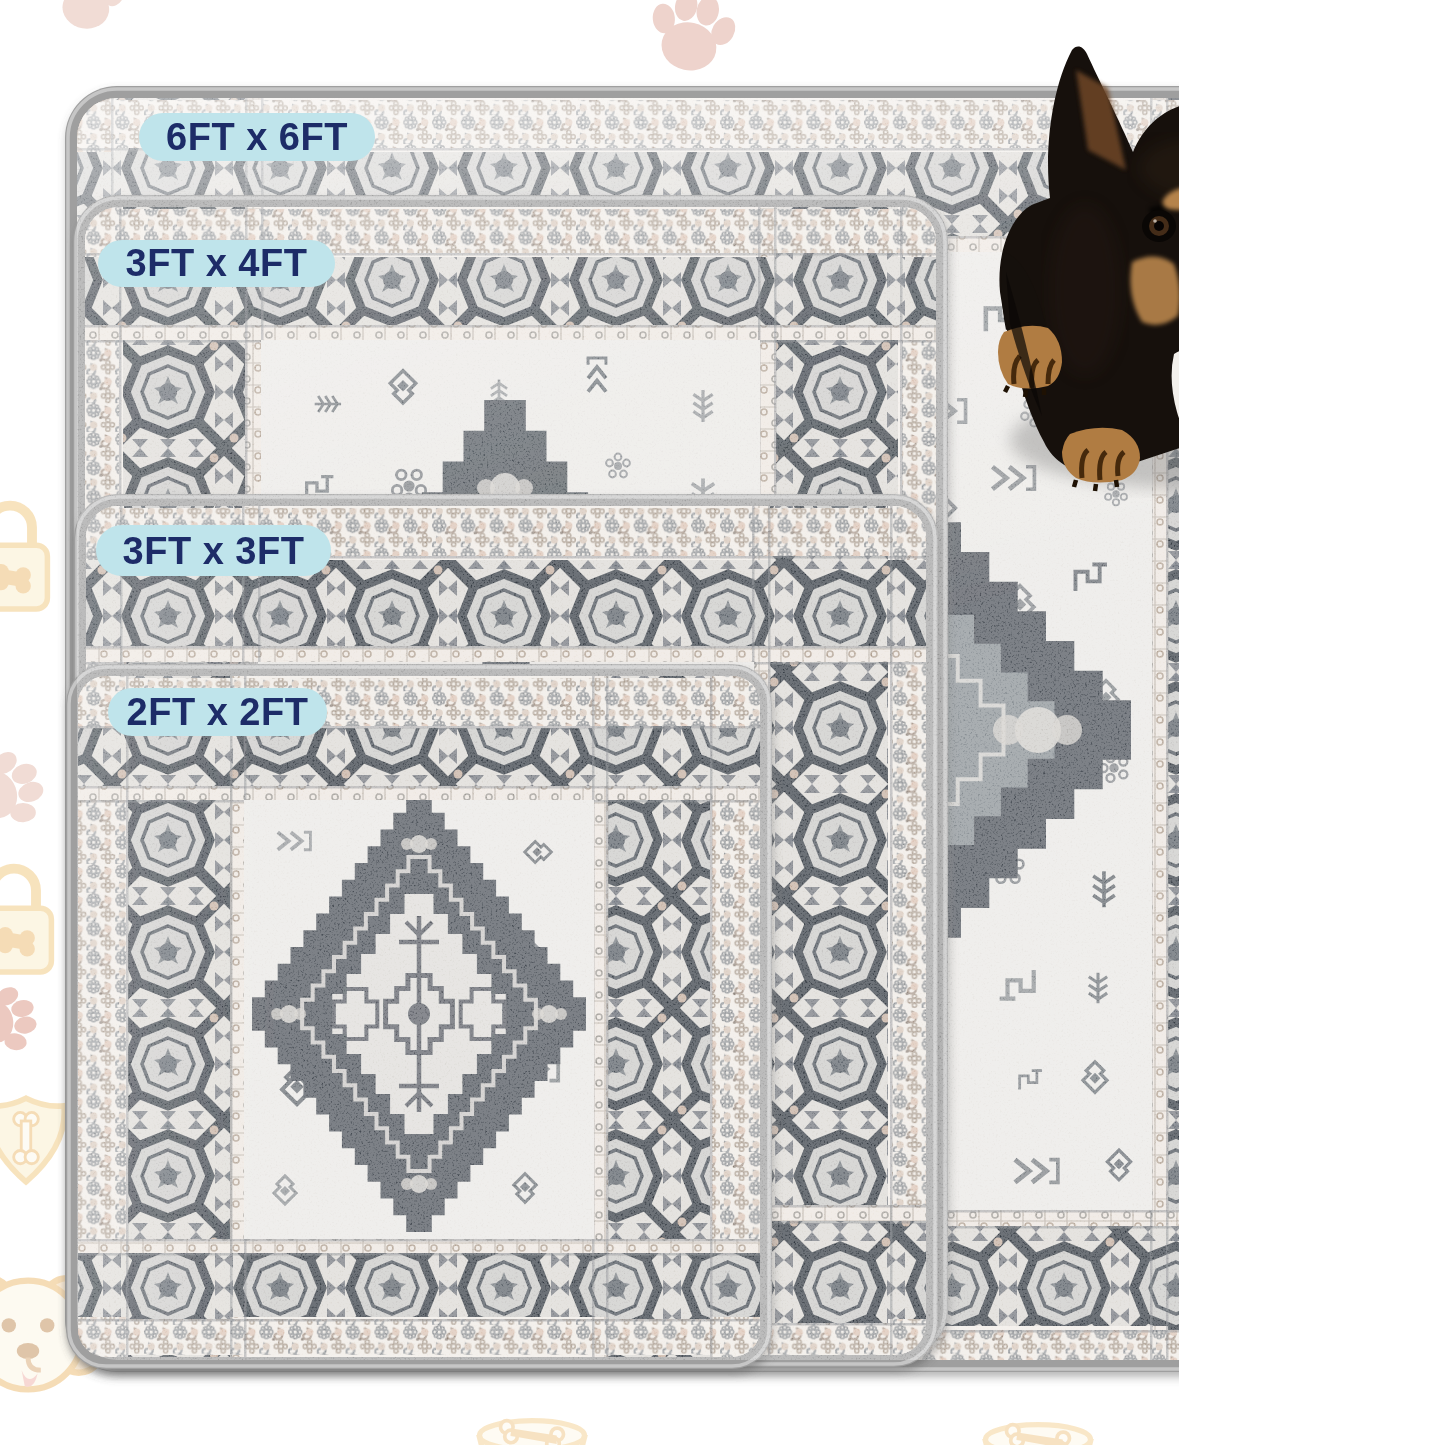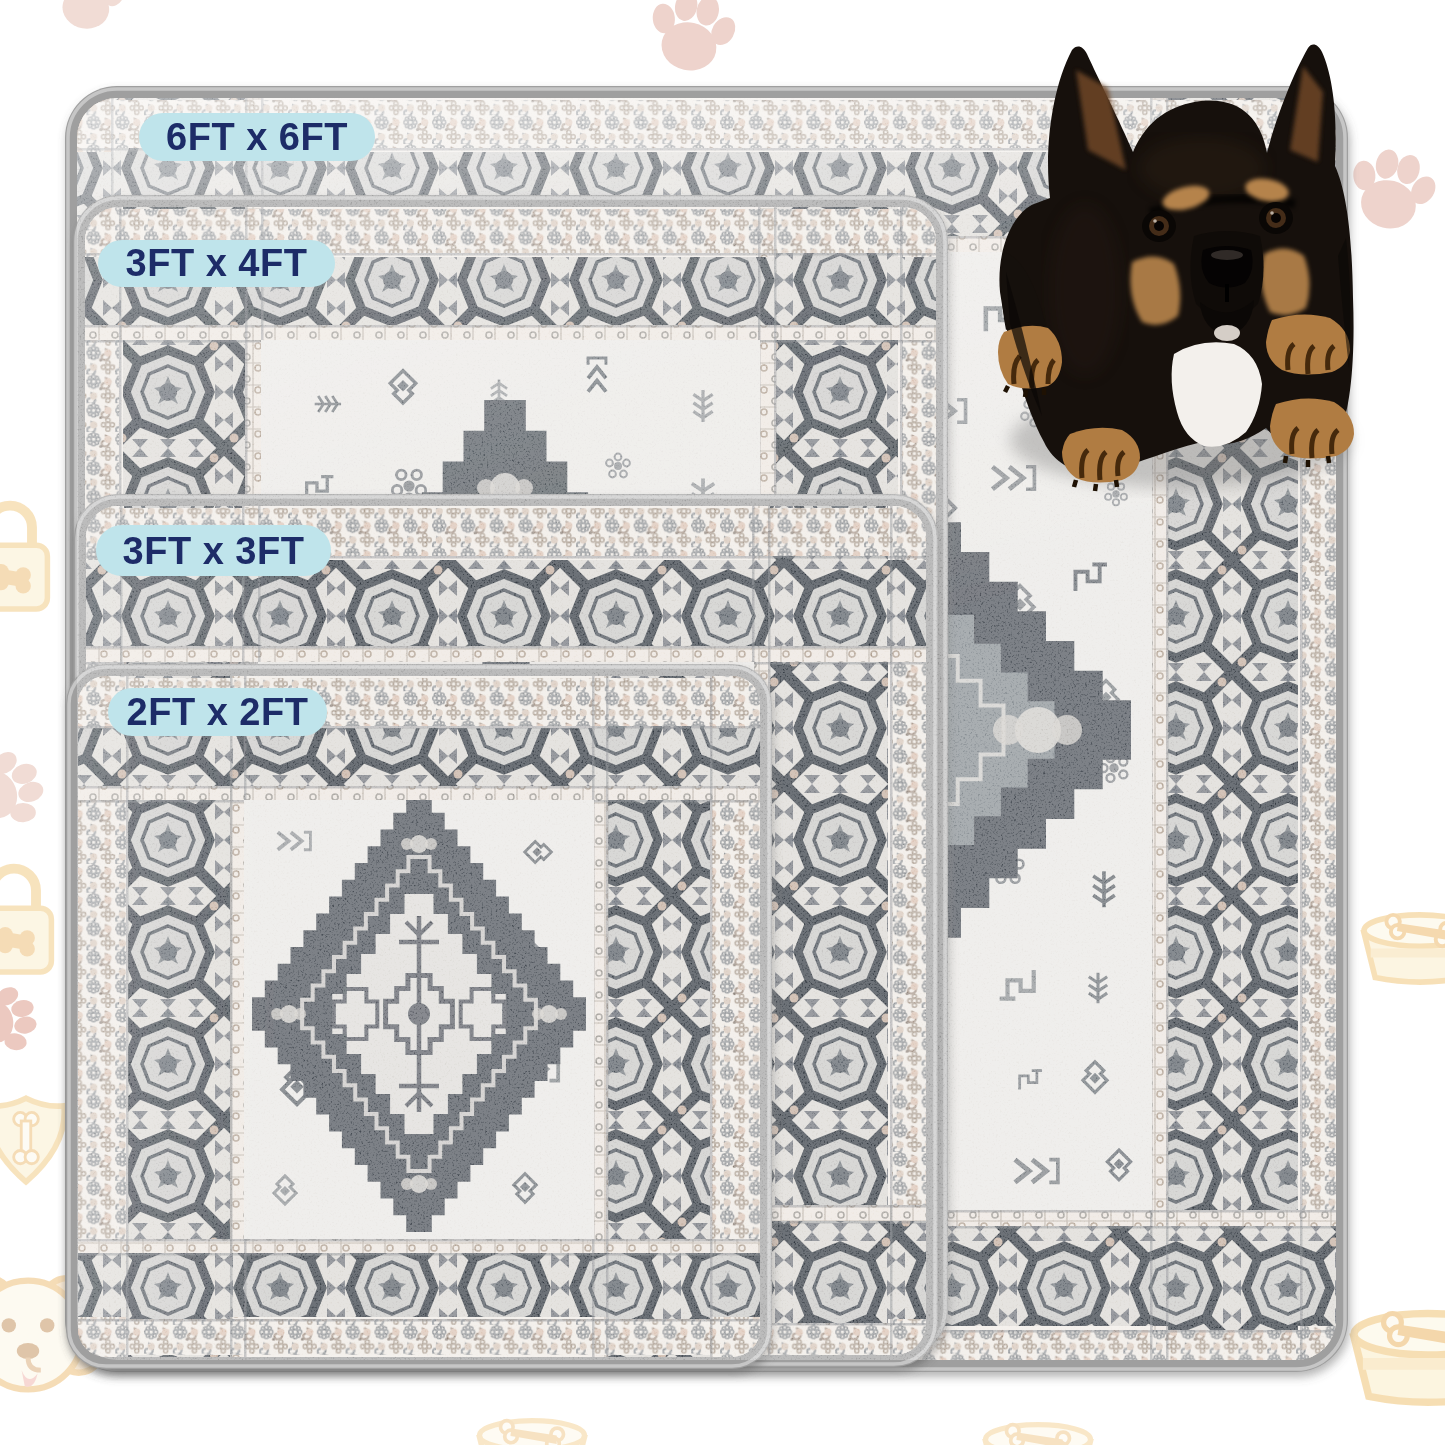--- a/index.html
+++ b/index.html
@@ -1,17 +1,17 @@
 <!DOCTYPE html>
 <html><head>
 <meta charset="utf-8">
 <title>Rug sizes</title>
 <style>
 html,body{margin:0;padding:0;background:#ffffff;font-family:"Liberation Sans", sans-serif;}
-#stage{width:1445px;height:1445px;position:relative;overflow:hidden;}
+#stage{width:1179px;height:1445px;position:relative;overflow:hidden;}
 </style>
 </head>
 <body>
 <div id="stage">
 <svg xmlns="http://www.w3.org/2000/svg" width="1445" height="1445" viewBox="0 0 1445 1445">
 <defs>
 <pattern id="floral" patternUnits="userSpaceOnUse" width="36" height="36" patternTransform="scale(0.8)">
 <rect width="36" height="36" fill="#efeae4"></rect>
 <g fill="none" stroke="#8b8e91" stroke-width="2">
 <circle cx="9" cy="9" r="3.2"></circle>

